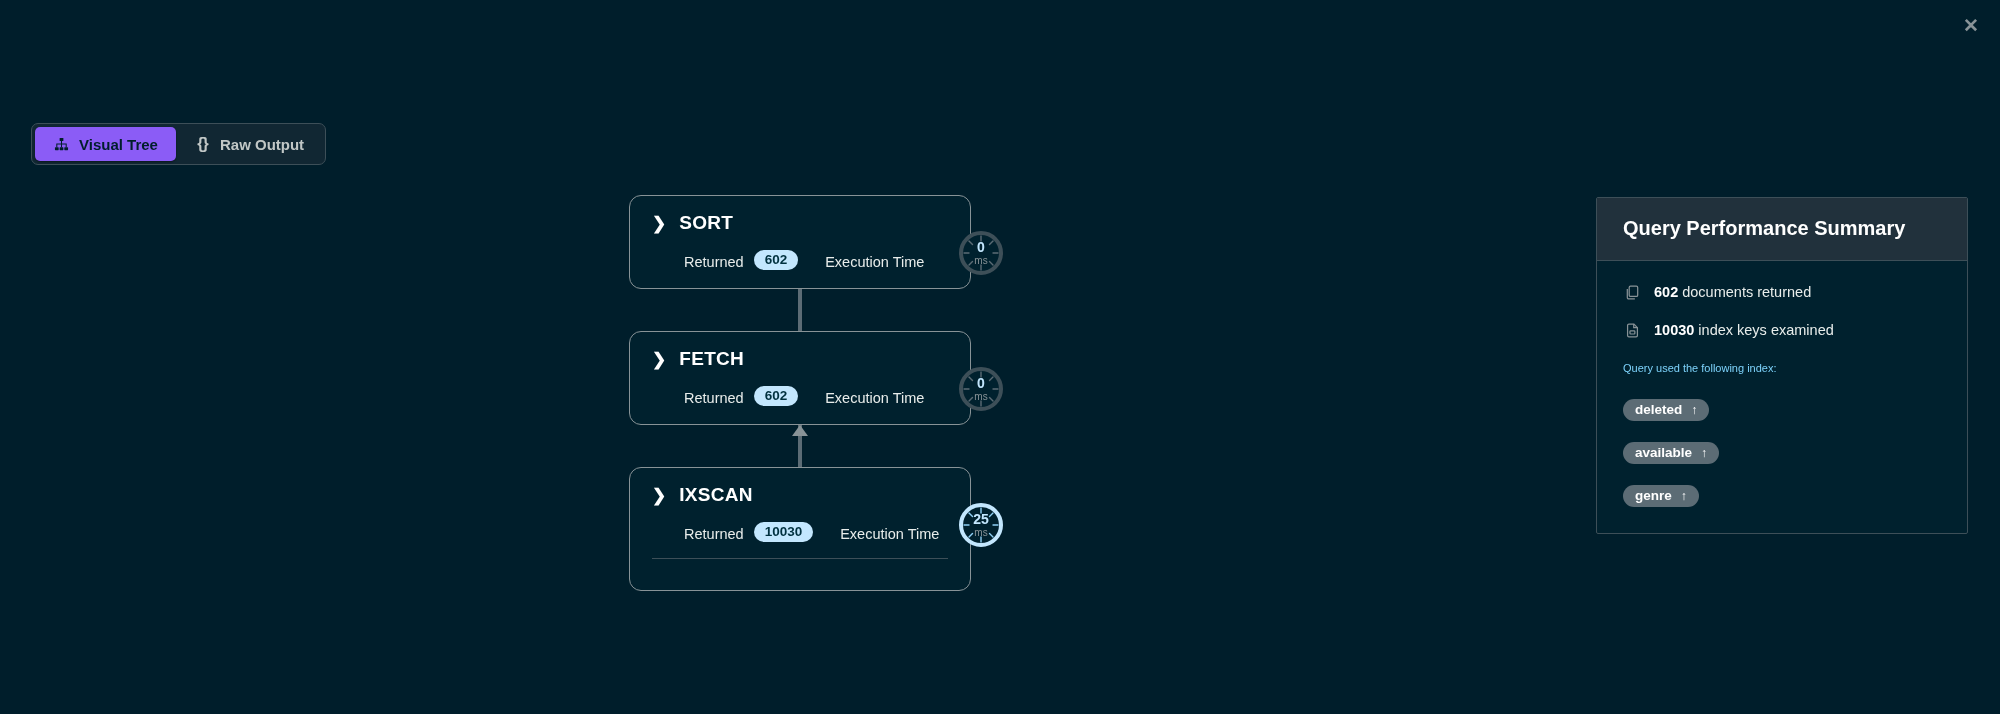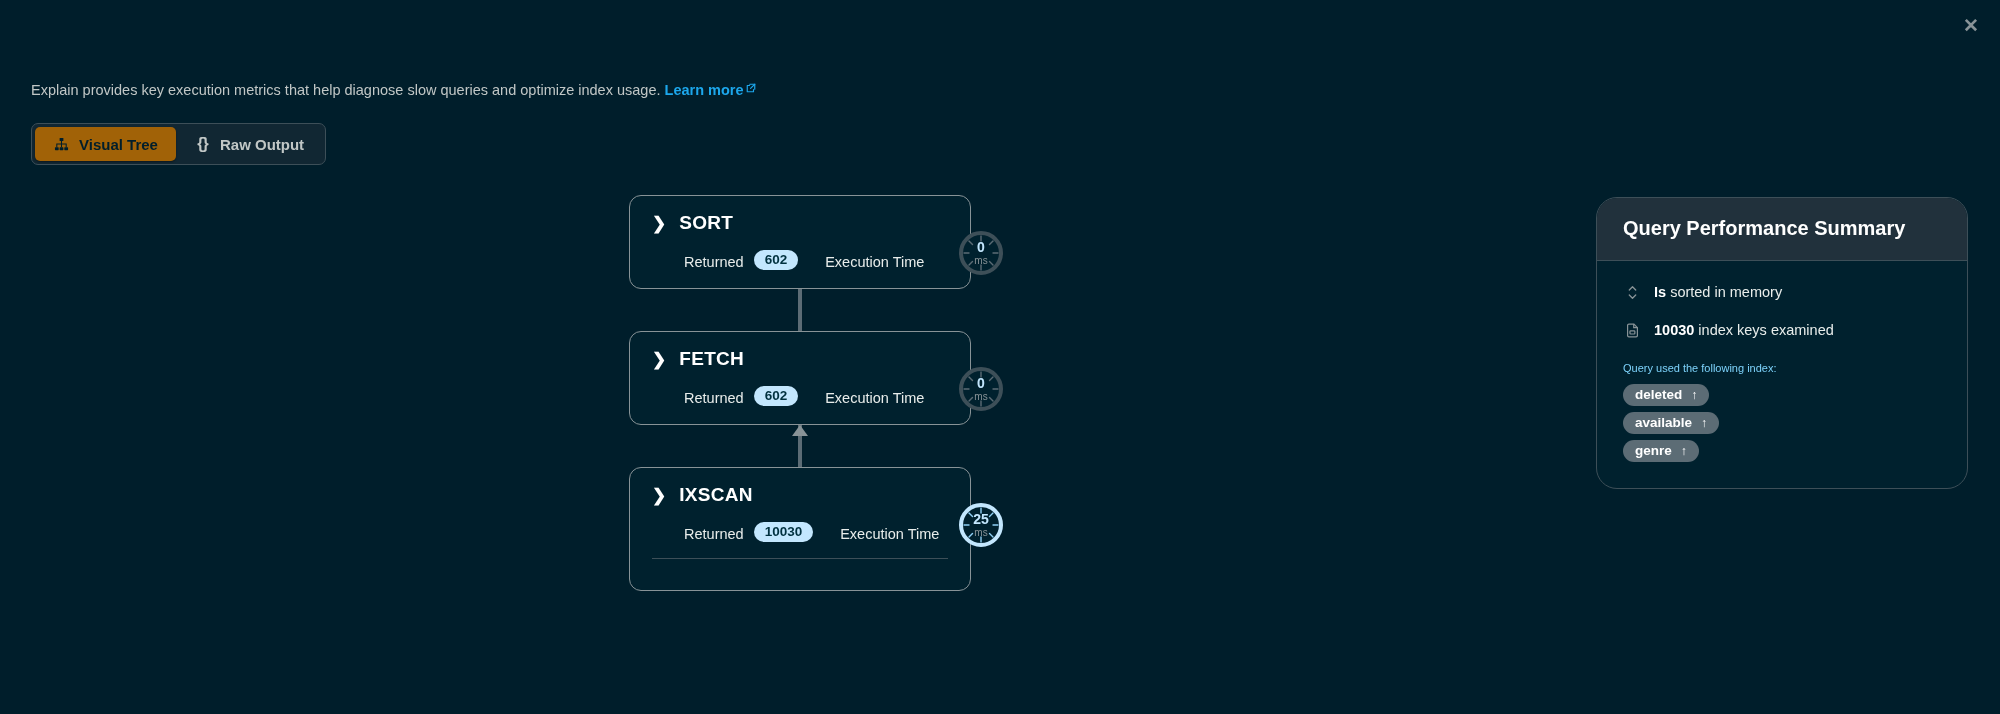--- a/index.html
+++ b/index.html
@@ -91,21 +91,21 @@
     font-size: 15px;
     font-weight: 600;
     color: #C1C7C6;
     cursor: pointer;
     white-space: nowrap;
     background: transparent;
     border: none;
     font-family: "Liberation Sans", sans-serif;
   }
   .tab.active {
-    background: #a16207;
+    background: #8b5cf6;
     color: #001E2B;
     box-shadow: 0 1px 2px rgba(0,0,0,.4);
   }
   .tab .glyph {
     display: flex;
     align-items: center;
     justify-content: center;
     width: 17px;
     height: 17px;
   }
@@ -235,21 +235,21 @@
   }
 
   
   .summary {
     position: absolute;
     left: 1596px;
     top: 197px;
     width: 372px;
     background: #00212E;
     border: 1px solid #3D4F58;
-    border-radius: 21px;
+    border-radius: 2px;
     overflow: hidden;
   }
   .summary-header {
     background: #21313C;
     padding: 19px 26px 20px 26px;
     border-bottom: 1px solid #3D4F58;
   }
   .summary-title {
     font-size: 20px;
     font-weight: 700;
@@ -289,41 +289,32 @@
     display: inline-flex;
     align-items: center;
     gap: 9px;
     padding: 3px 12px 4px 12px;
     border-radius: 11px;
     background: #5C6C75;
     color: #FFFFFF;
     font-size: 13.5px;
     font-weight: 600;
     cursor: pointer;
+    margin-top: 15px;
   }
   .badge .dir { font-size: 12px; font-weight: 700; }
 </style>
 </head>
 <body>
 
 <div id="root">
 
 
   <button class="close-btn">✕</button>
 
-  <div class="subtitle">
-    <span>Explain provides key execution metrics that help diagnose slow queries and optimize index usage.</span>
-    <a href="#" class="learn-more">
-      <span>Learn more</span><span class="ext-icon"><svg width="10" height="10" viewBox="0 0 12 12">
-            <path d="M4.5 1.5h6v6" stroke="#1CA7EC" stroke-width="1.4" fill="none" stroke-linecap="round"></path>
-            <path d="M10.5 1.5L5.5 6.5" stroke="#1CA7EC" stroke-width="1.4" stroke-linecap="round"></path>
-            <path d="M9 7.8v2.7H1.5V3h2.8" stroke="#1CA7EC" stroke-width="1.4" fill="none" stroke-linecap="round" stroke-linejoin="round"></path>
-          </svg></span>
-    </a>
-  </div>
 
   <div class="tabbar">
     <button class="tab active">
       <span class="glyph">
         <svg width="15" height="15" viewBox="0 0 16 16">
           <rect x="6" y="1" width="4" height="3.2" rx="0.6" fill="#001E2B"></rect>
           <rect x="1" y="10.8" width="4" height="3.2" rx="0.6" fill="#001E2B"></rect>
           <rect x="6" y="10.8" width="4" height="3.2" rx="0.6" fill="#001E2B"></rect>
           <rect x="11" y="10.8" width="4" height="3.2" rx="0.6" fill="#001E2B"></rect>
           <path d="M8 4.2v3.2M3 10.8V7.4h10v3.4M8 7.4v3.4" stroke="#001E2B" stroke-width="1.1" fill="none"></path>
@@ -445,32 +436,32 @@
     </div>
 
   </div>
 
   <div class="summary">
     <div class="summary-header">
       <div class="summary-title">Query Performance Summary</div>
     </div>
     <div class="summary-body">
 
-
-
-
       <div class="stat">
         <span class="stat-ico">
-          <svg width="13" height="17" viewBox="0 0 12 18" fill="none" stroke="#889397" stroke-width="1.4" stroke-linecap="round" stroke-linejoin="round">
-            <path d="M2.6 6.3L6 2.9l3.4 3.4"></path>
-            <path d="M2.6 11.7L6 15.1l3.4-3.4"></path>
+          <svg width="17" height="17" viewBox="0 0 18 18" fill="none" stroke="#889397" stroke-width="1.3">
+            <rect x="5.5" y="2.2" width="9" height="11" rx="1.4"></rect>
+            <path d="M11.5 15.8H4.9a1.4 1.4 0 0 1-1.4-1.4V5.2"></path>
           </svg>
         </span>
-        <span><b>Is</b> <span>sorted in memory</span></span>
-      </div>
+        <span><b>602</b> <span>documents returned</span></span>
+      </div>
+
+
+
 
       <div class="stat">
         <span class="stat-ico">
           <svg width="17" height="17" viewBox="0 0 18 18" fill="none" stroke="#889397" stroke-width="1.3">
             <path d="M10.5 2.2H5.2a1.4 1.4 0 0 0-1.4 1.4v10.8a1.4 1.4 0 0 0 1.4 1.4h7.6a1.4 1.4 0 0 0 1.4-1.4V6z"></path>
             <path d="M10.3 2.2V6h4"></path>
             <rect x="6.3" y="9.3" width="5.2" height="3.4" rx="0.8"></rect>
           </svg>
         </span>
         <span><b>10030</b> <span>index keys examined</span></span>

